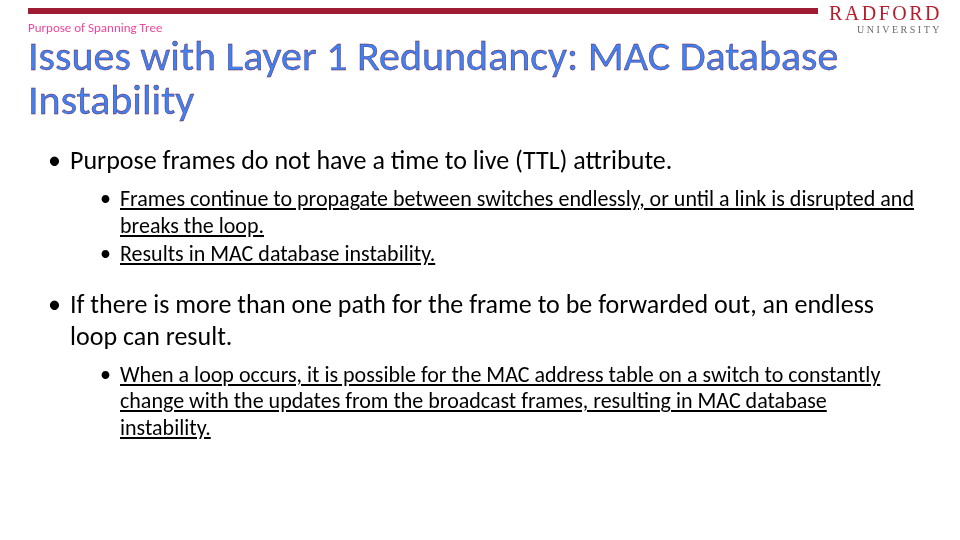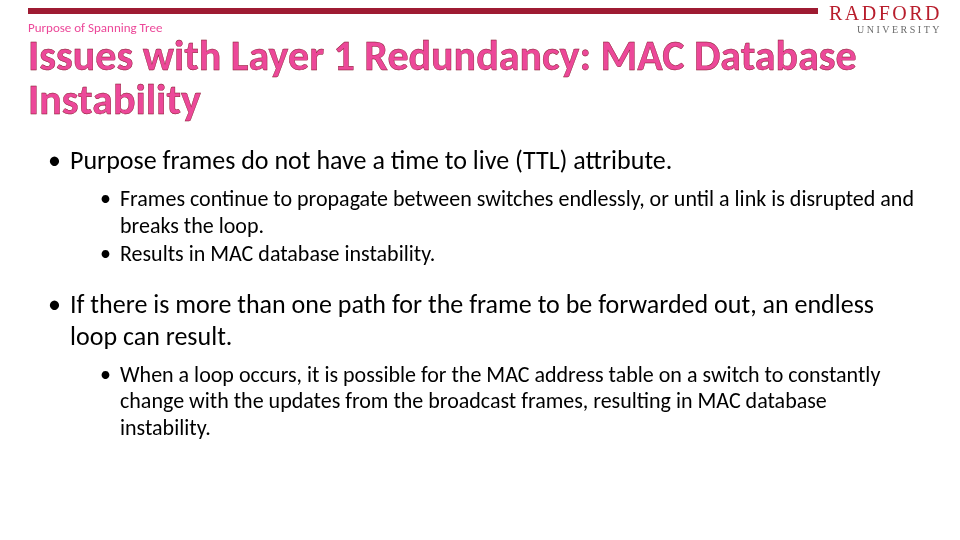--- a/index.html
+++ b/index.html
@@ -49,22 +49,22 @@
     font-weight: 400;
     color: #ec4899;
   }
   .title {
     position: absolute;
     top: 34px;
     left: 28px;
     width: 880px;
     font-size: 42px;
     line-height: 1.05;
-    color: #ec4899;
-    font-weight: 700;
+    color: #3b82f6;
+    font-weight: 400;
     -webkit-text-stroke: 0.4px #7a0f1d;
   }
   .content {
     position: absolute;
     top: 145px;
     left: 48px;
     width: 870px;
     color: #000;
   }
   .b1 {
@@ -77,20 +77,21 @@
   .b1::before {
     content: "•";
     position: absolute;
     left: 0;
     top: 0;
     font-size: 26px;
   }
   .b2-group {
     margin-left: 52px;
     margin-bottom: 22px;
+    text-decoration: underline;
   }
   .b2 {
     font-size: 22px;
     line-height: 1.2;
     padding-left: 20px;
     position: relative;
     margin-bottom: 2px;
   }
   .b2::before {
     content: "•";

